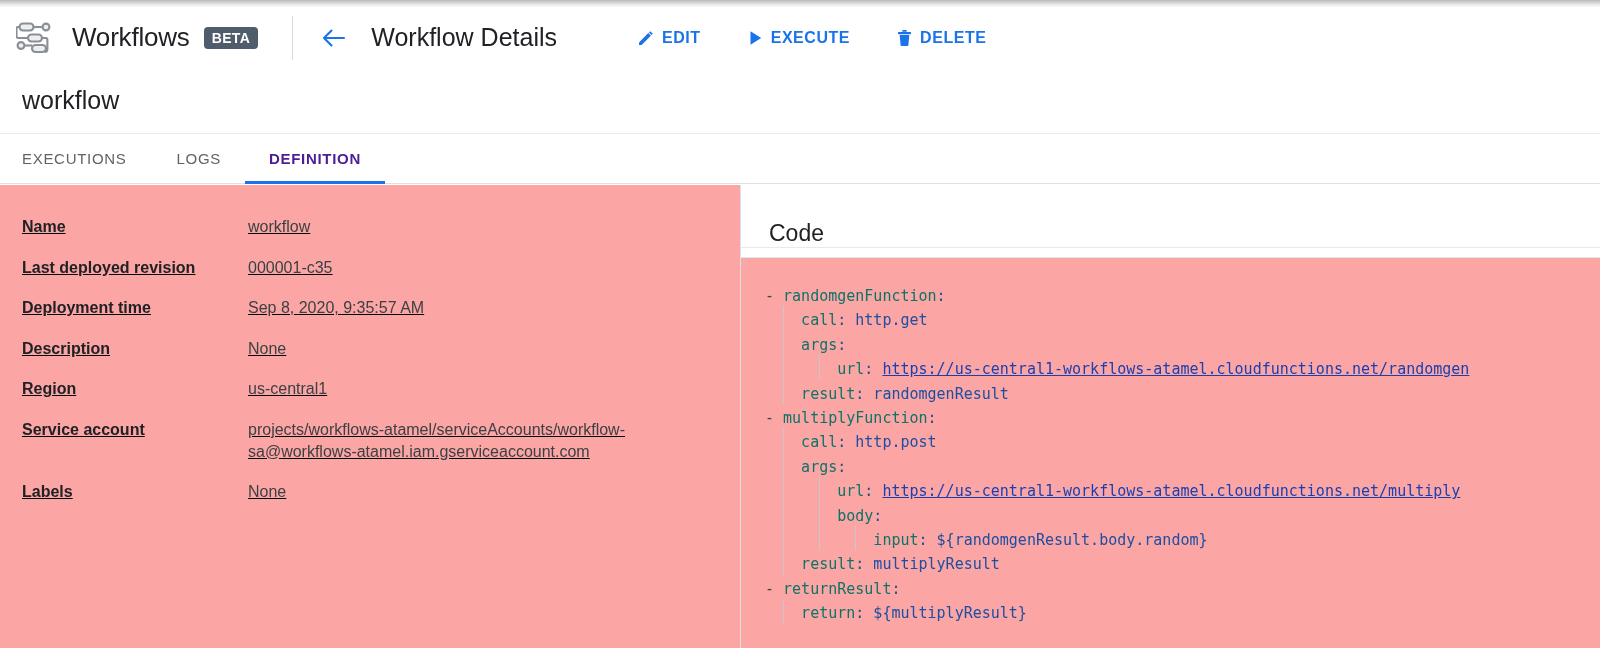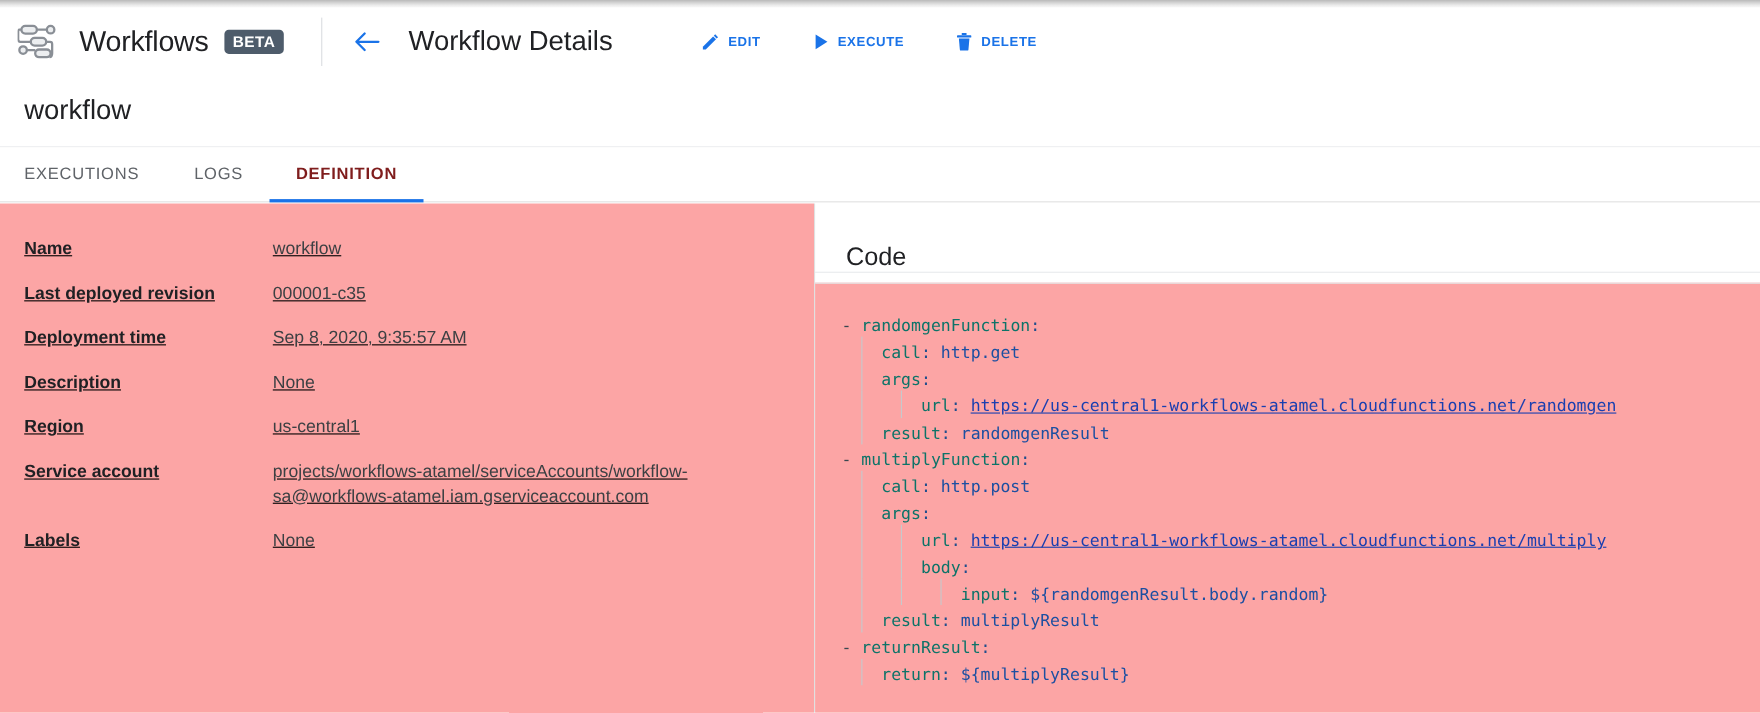--- a/index.html
+++ b/index.html
@@ -32,21 +32,21 @@
     font-size:14px; font-weight:700; letter-spacing:0.4px;
     padding:4px 8px 4px 8px; border-radius:4px; line-height:1;
   }
   .vdivider { width:1px; height:44px; background:#dadce0; margin-left:34px; }
   .back-btn { margin-left:26px; width:30px; height:30px; display:flex; align-items:center; justify-content:center; cursor:pointer; }
   .page-title-top { margin-left:22px; font-size:25px; color:#202124; font-weight:400; white-space:nowrap; }
 
   .actions { display:flex; align-items:center; margin-left:78px; gap:42px; }
   .action-btn {
     display:flex; align-items:center; gap:7px; cursor:pointer;
-    color:#1a73e8; font-size:12px; font-weight:700; letter-spacing:0.55px;
+    color:#1a73e8; font-size:16px; font-weight:700; letter-spacing:0.55px;
     background:none; border:none; font-family:inherit; padding:4px 2px;
   }
   .action-btn .ico { display:flex; align-items:center; }
 
   
   .name-header {
     position:absolute; top:68px; left:0; width:1600px; height:66px;
     display:flex; align-items:center; border-bottom:1px solid #e8eaed; background:#fff;
   }
   .name-header h1 { margin-left:22px; font-size:25px; font-weight:400; color:#202124; }
@@ -55,21 +55,21 @@
   .tabbar {
     position:absolute; top:134px; left:0; width:1600px; height:50px;
     border-bottom:1px solid #e0e0e0; background:#fff; display:flex; align-items:stretch;
   }
   .tab {
     position:relative; display:flex; align-items:center; justify-content:center;
     padding:0 24px; font-size:15px; letter-spacing:0.7px; color:#5f6368;
     cursor:pointer; font-weight:500; background:none; border:none; font-family:Liberation Sans, sans-serif;
   }
   .tab:first-child { margin-left:0; padding-left:22px; padding-right:26px; }
-  .tab.active { color:#7f1d1d; font-weight:700; }
+  .tab.active { color:#4c1d95; font-weight:700; }
   .tab.active::after {
     content:""; position:absolute; left:0; right:0; bottom:-1px; height:3px; background:#1a73e8;
   }
 
   
   .body-split { position:absolute; top:185px; left:0; width:1600px; height:463px; display:flex; }
   .left-pane { width:740px; height:463px; background:#fca5a5; position:relative;text-decoration:underline; }
   .right-pane { flex:1; height:463px; background:#fff; border-left:1px solid #e0e0e0; position:relative; }
 
   

